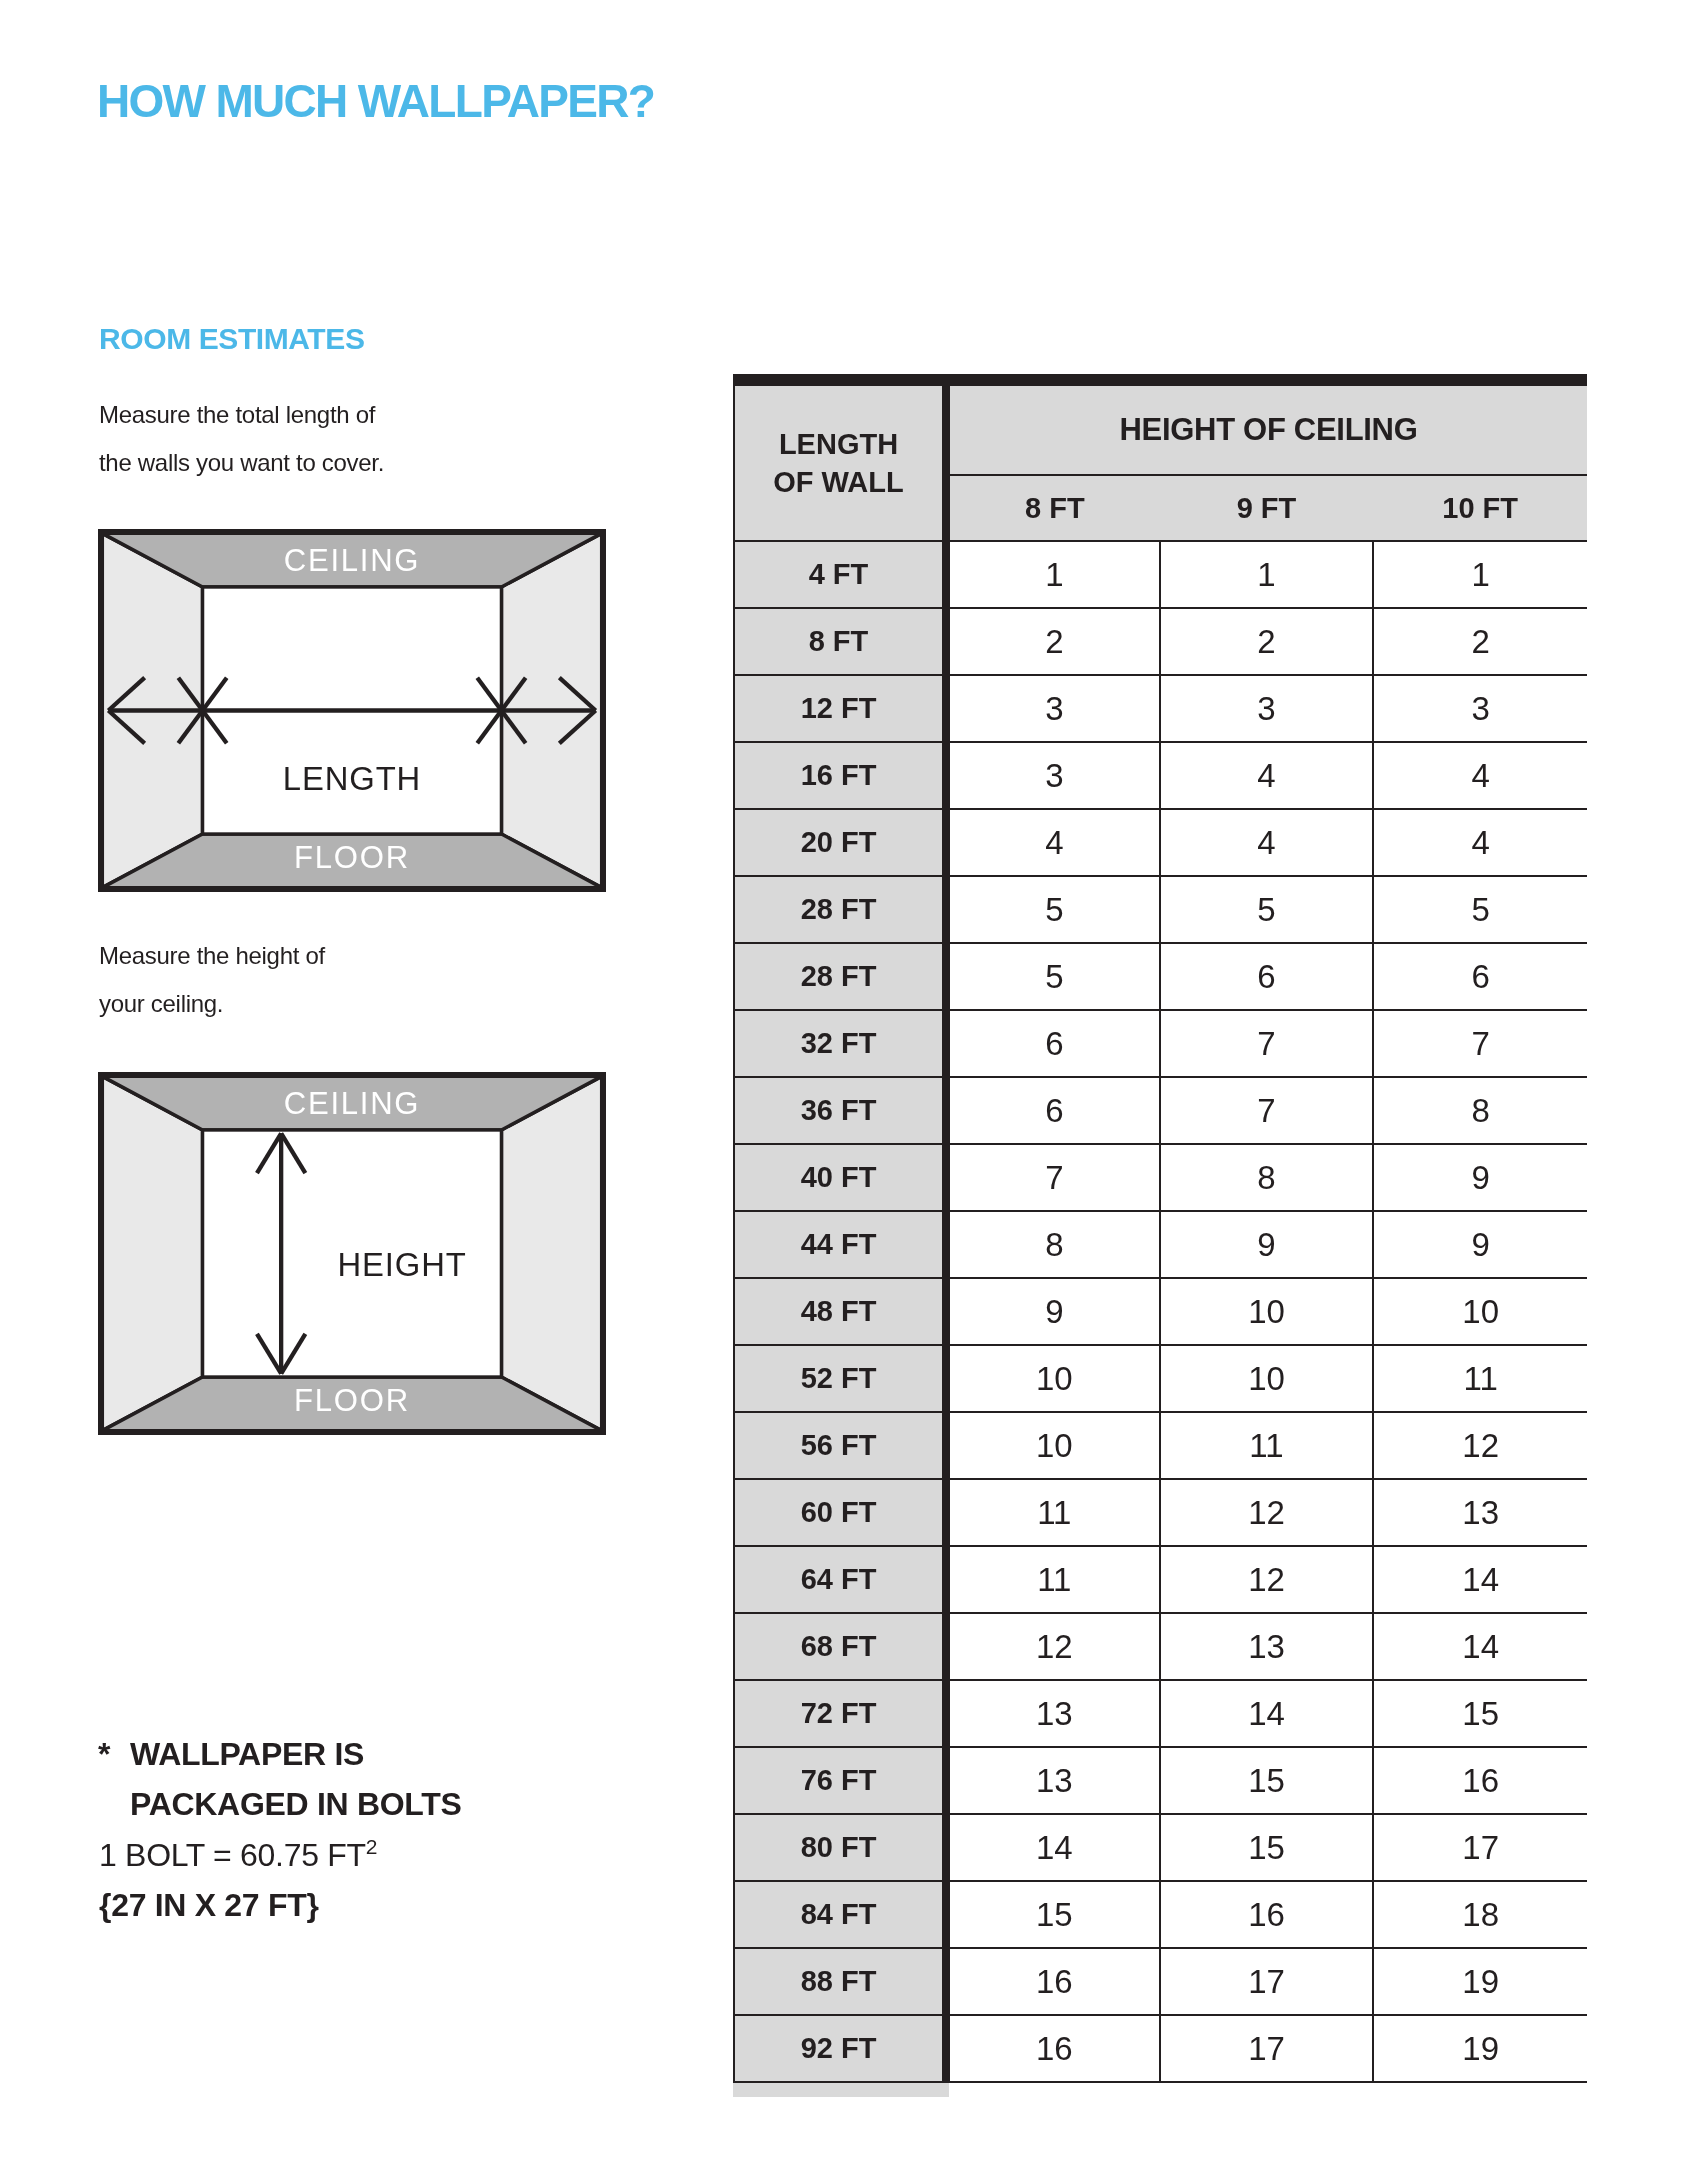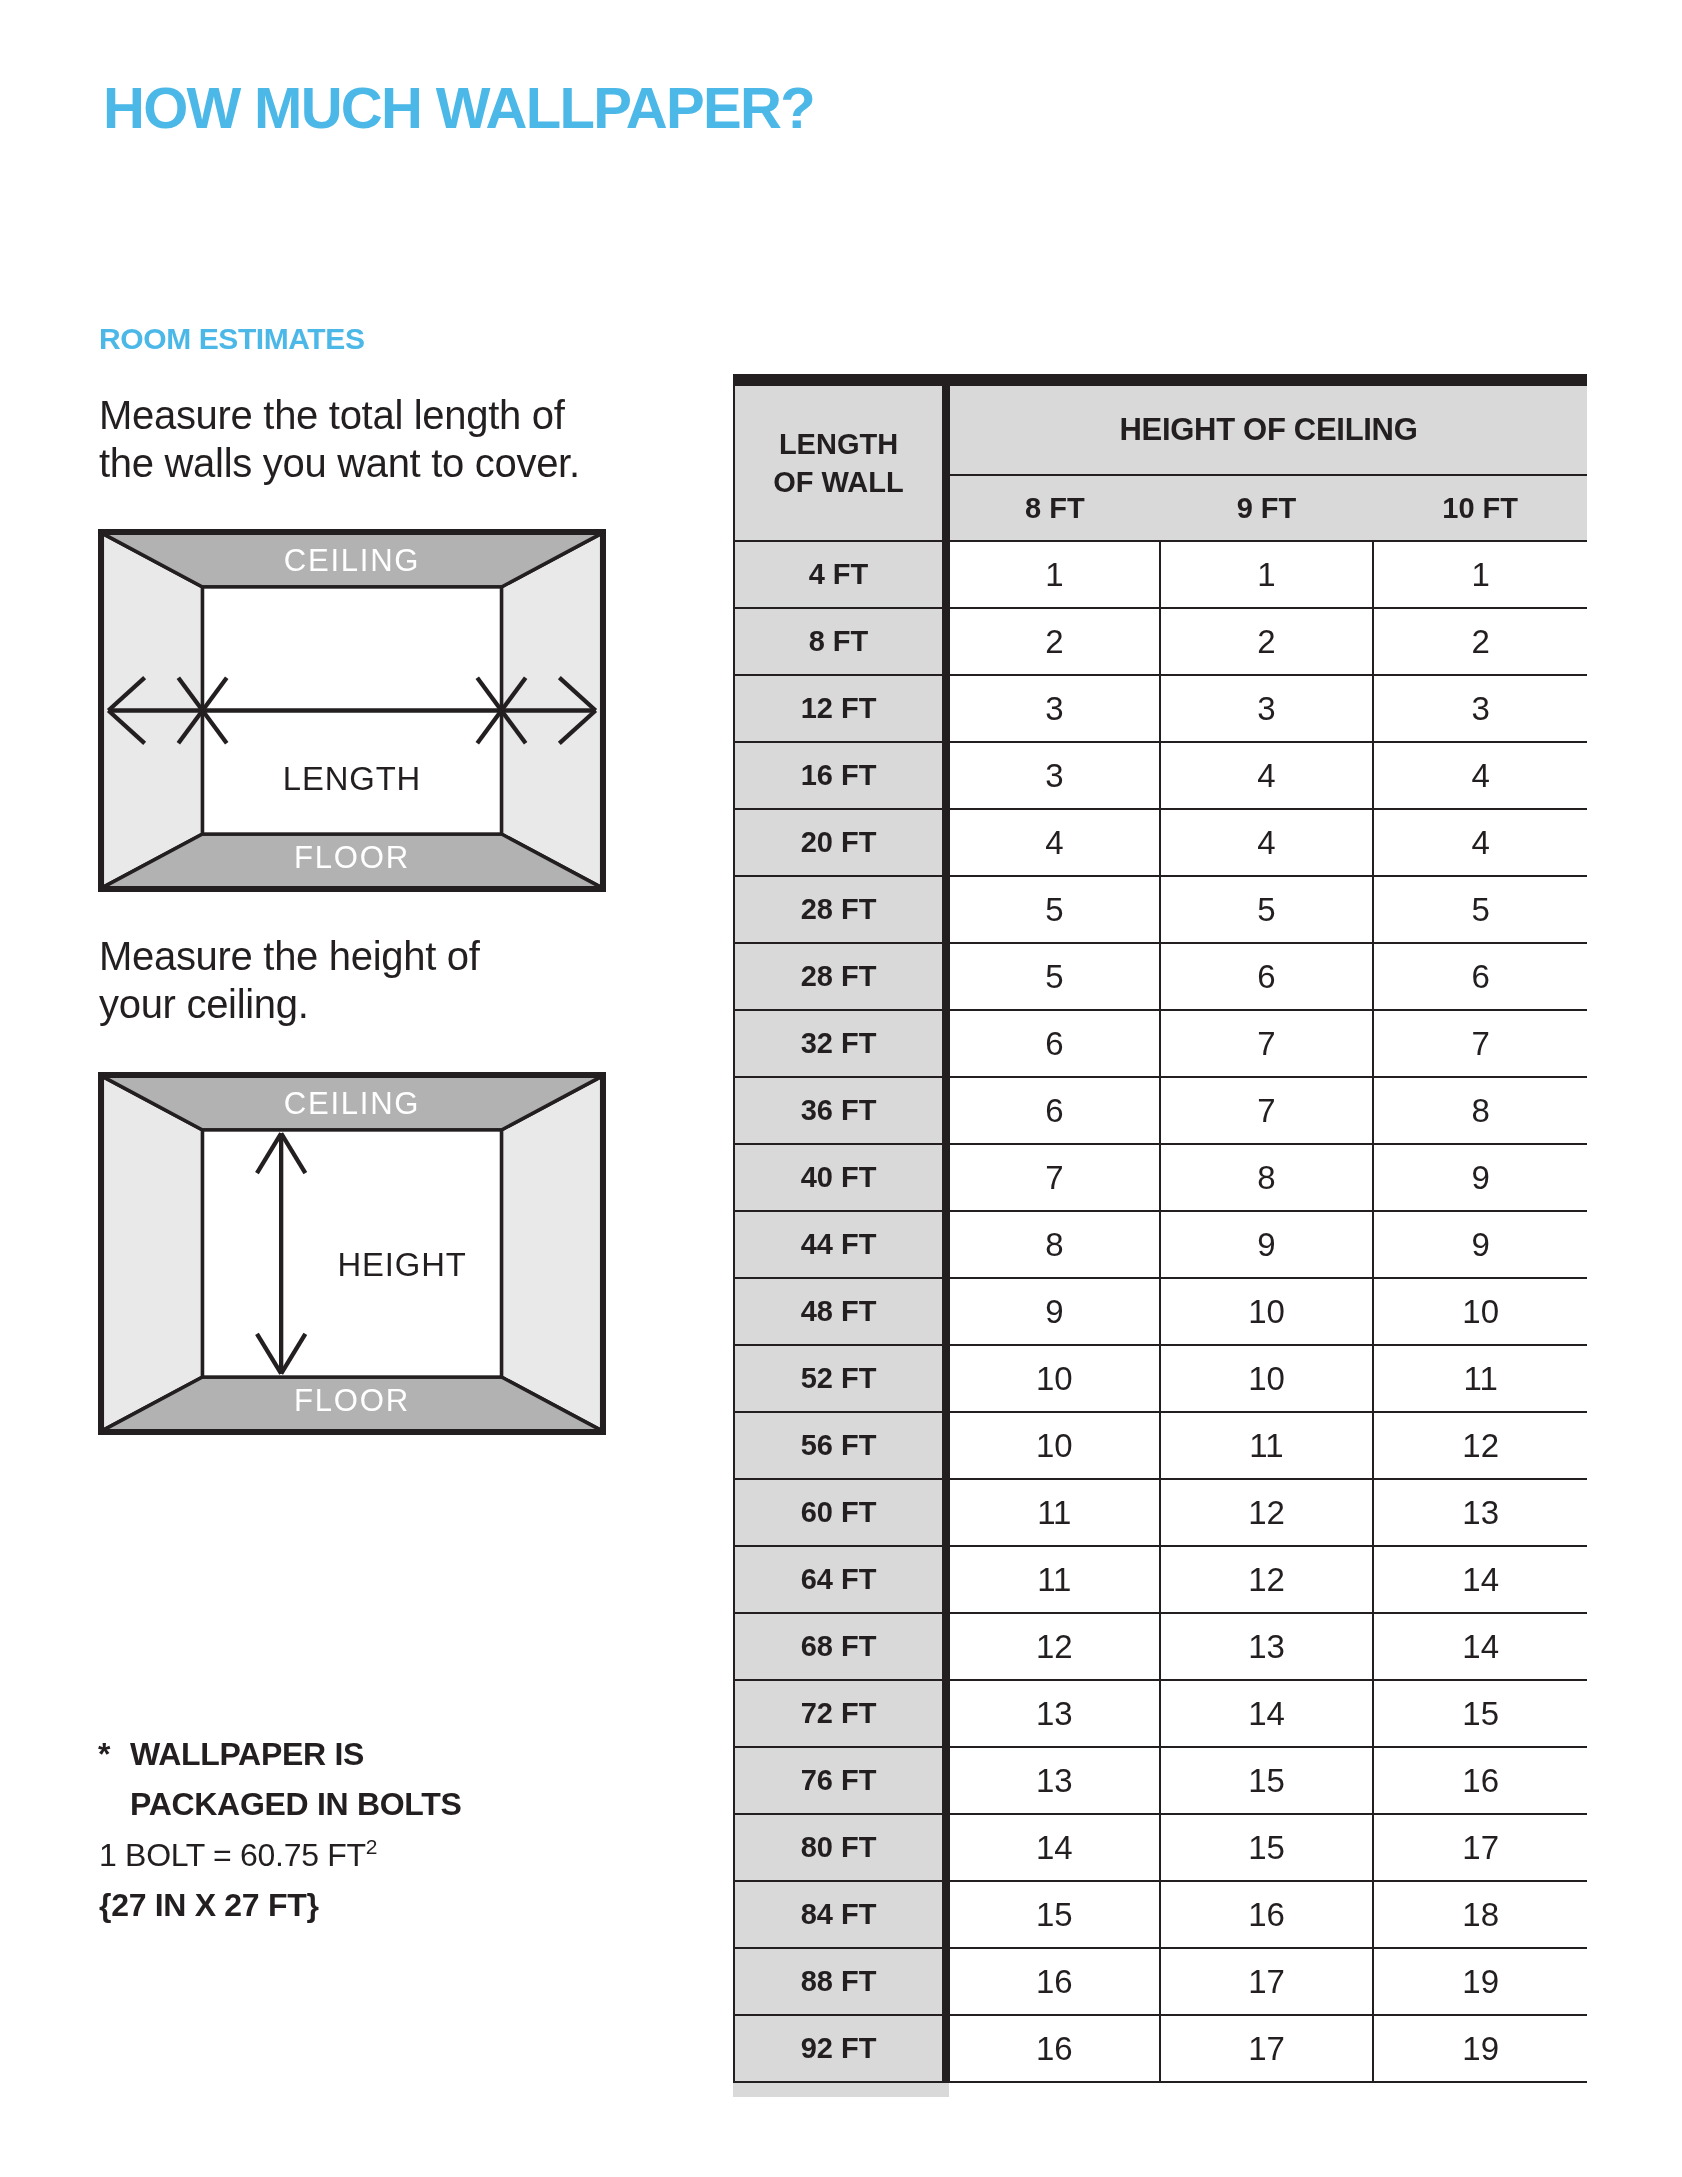--- a/index.html
+++ b/index.html
@@ -9,29 +9,29 @@
     --wall-side:#e9e9e9;
     --wall-end:#b2b2b2;
   }
   html,body{margin:0;padding:0;background:#fff;}
   #page{
     position:relative;width:1683px;height:2177px;background:#fff;
     font-family:"Liberation Sans",sans-serif;color:var(--ink);overflow:hidden;
   }
   .abs{position:absolute;}
   #title{
-    left:103px;top:74px;font-size:58px;font-weight:bold;
+    left:97px;top:74px;font-size:46px;font-weight:bold;
     color:var(--blue);letter-spacing:-1.7px;white-space:nowrap;
   }
   .section-heading{
     font-size:30px;font-weight:bold;color:var(--blue);letter-spacing:-0.4px;white-space:nowrap;
   }
   #room-estimates{left:99px;top:322px;}
   #bolts-heading{left:733px;top:316px;width:854px;text-align:center;}
-  .para{font-size:40px;line-height:48px;letter-spacing:-0.3px;color:var(--ink);}
+  .para{font-size:24px;line-height:48px;letter-spacing:-0.3px;color:var(--ink);}
   #para1{left:99px;top:391px;}
   #para2{left:99px;top:932px;}
   #para3{left:99px;top:1480px;}
   #footnote{
     left:98px;top:1729px;font-size:32px;line-height:50px;font-weight:bold;
     padding-left:32px;letter-spacing:-0.3px;
   }
   #footnote .star{position:absolute;left:0;top:0;}
   #bolt-eq{left:99px;top:1837px;font-size:32px;font-weight:normal;letter-spacing:-0.3px;}
   #bolt-eq sup{font-size:21px;vertical-align:super;line-height:0;}

